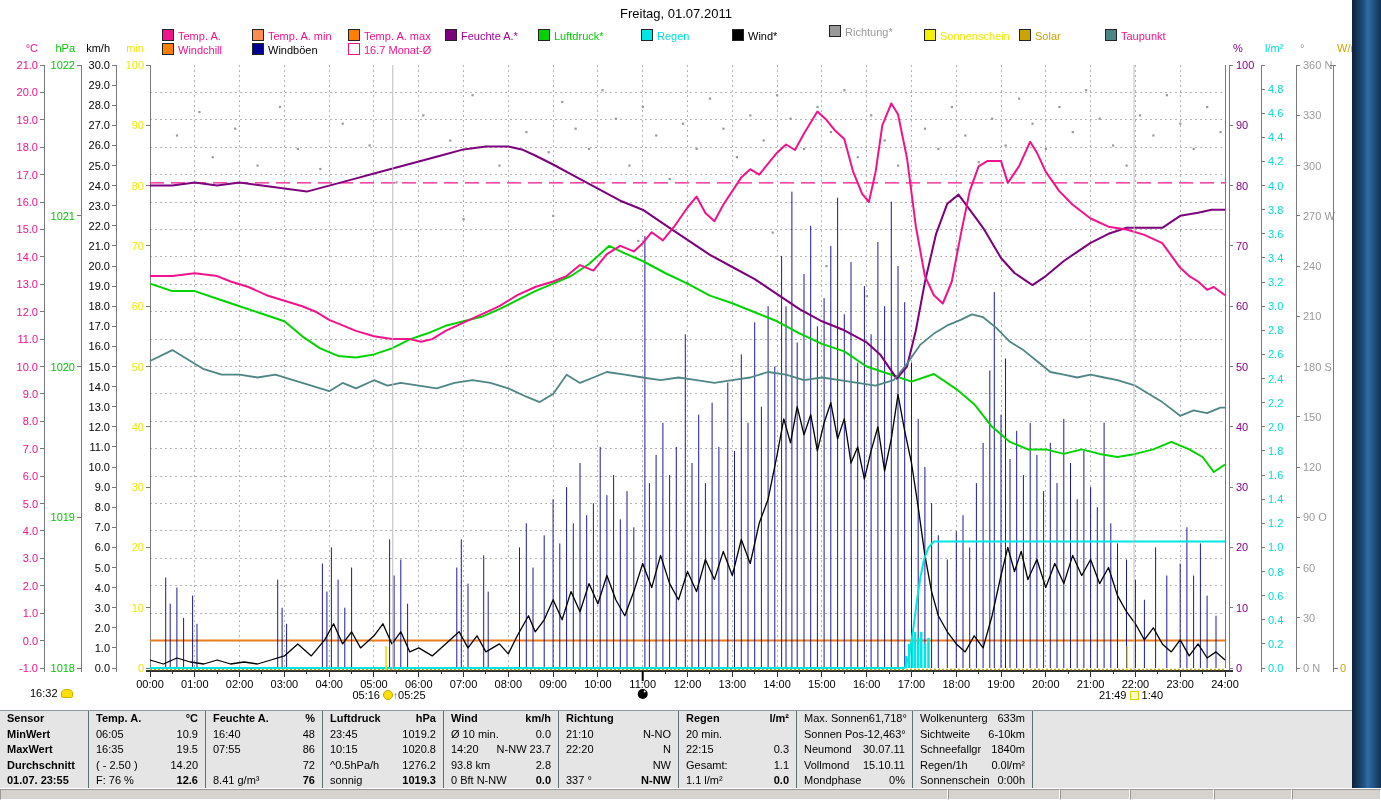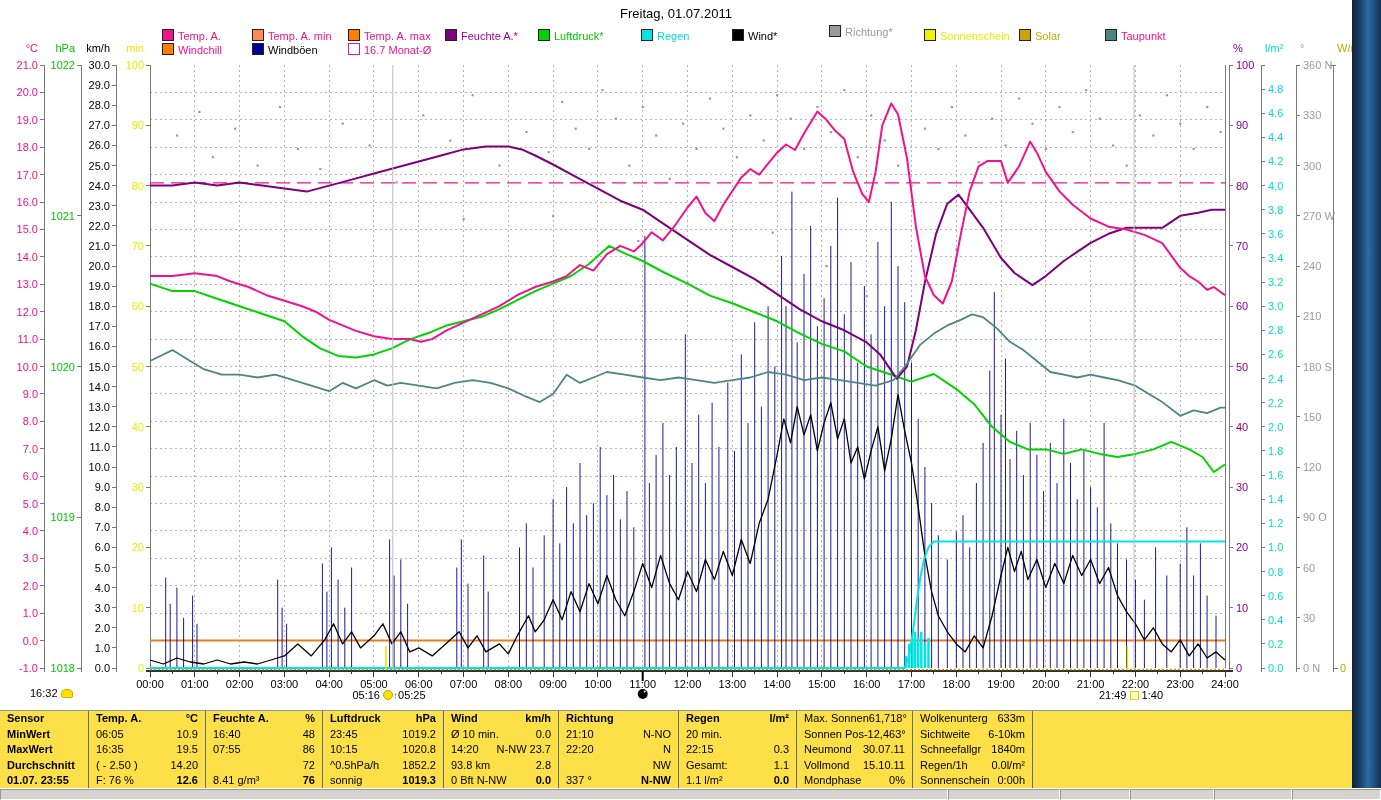--- a/index.html
+++ b/index.html
@@ -8,21 +8,21 @@
   .title{position:absolute;left:0;top:6px;width:1352px;text-align:center;font-size:13px;color:#000;}
   .legend-item{position:absolute;height:13px;white-space:nowrap;font-size:11px;}
   .legend-item .sw{display:inline-block;width:10px;height:10px;vertical-align:-1px;margin-right:4px;border:1px solid #222;}
   .axis-header{position:absolute;font-size:11px;}
   svg text{font-family:"Liberation Sans",sans-serif;}
   .marker-text{position:absolute;font-size:11px;color:#000;white-space:nowrap;}
   .sun-dot{display:inline-block;width:8px;height:8px;border-radius:50%;background:#ffe000;border:1px solid #c8a000;vertical-align:-1px;}
   .sun-sq{display:inline-block;width:7px;height:7px;background:#ffffc8;border:1px solid #e0d000;vertical-align:-1px;}
   .moon-ic{display:inline-block;width:10px;height:7px;border-radius:45% 45% 20% 20%;background:#ffe000;border:1px solid #d0b000;vertical-align:-1px;margin-left:3px;}
   .arrow-up{color:#555;font-size:10px;}
-  .datatable{position:absolute;left:0;top:710px;width:1352px;height:78px;background:#fde047;border-top:1px solid #8a9a9a;display:flex;}
+  .datatable{position:absolute;left:0;top:710px;width:1352px;height:78px;background:#e5e5e5;border-top:1px solid #8a9a9a;display:flex;}
   .tcol{height:78px;box-sizing:border-box;flex:0 0 auto;}
   .tcol + .tcol{border-left:1px solid #5d7272;}
   .trow{height:15.6px;line-height:15.6px;font-size:11px;color:#000;display:flex;justify-content:space-between;padding:0 7px;white-space:nowrap;overflow:hidden;}
   .b{font-weight:bold;}
   .statusbar{position:absolute;left:0;top:788px;width:1381px;height:12px;background:#d6d3ce;display:flex;box-sizing:border-box;border-top:1px solid #fff;}
   .seg{height:100%;box-sizing:border-box;border:1px solid;border-color:#9a9792 #ffffff #ffffff #9a9792;}
   .blueband{position:absolute;left:1352px;top:0;width:29px;height:788px;
     background:linear-gradient(90deg,#0d2036 0%,#1d4a77 35%,#2e6da4 55%,#123055 100%);}
 </style>
 </head>
@@ -766,21 +766,21 @@
         <div class="trow">
           <span>23:45</span>
           <span>1019.2</span>
         </div>
         <div class="trow">
           <span>10:15</span>
           <span>1020.8</span>
         </div>
         <div class="trow">
           <span>^0.5hPa/h</span>
-          <span>1852.2</span>
+          <span>1276.2</span>
         </div>
         <div class="trow">
           <span>sonnig</span>
           <span class="b">1019.3</span>
         </div>
       </div>
       <div class="tcol" style="width: 115px;">
         <div class="trow">
           <span class="b">Wind</span>
           <span class="b">km/h</span>

